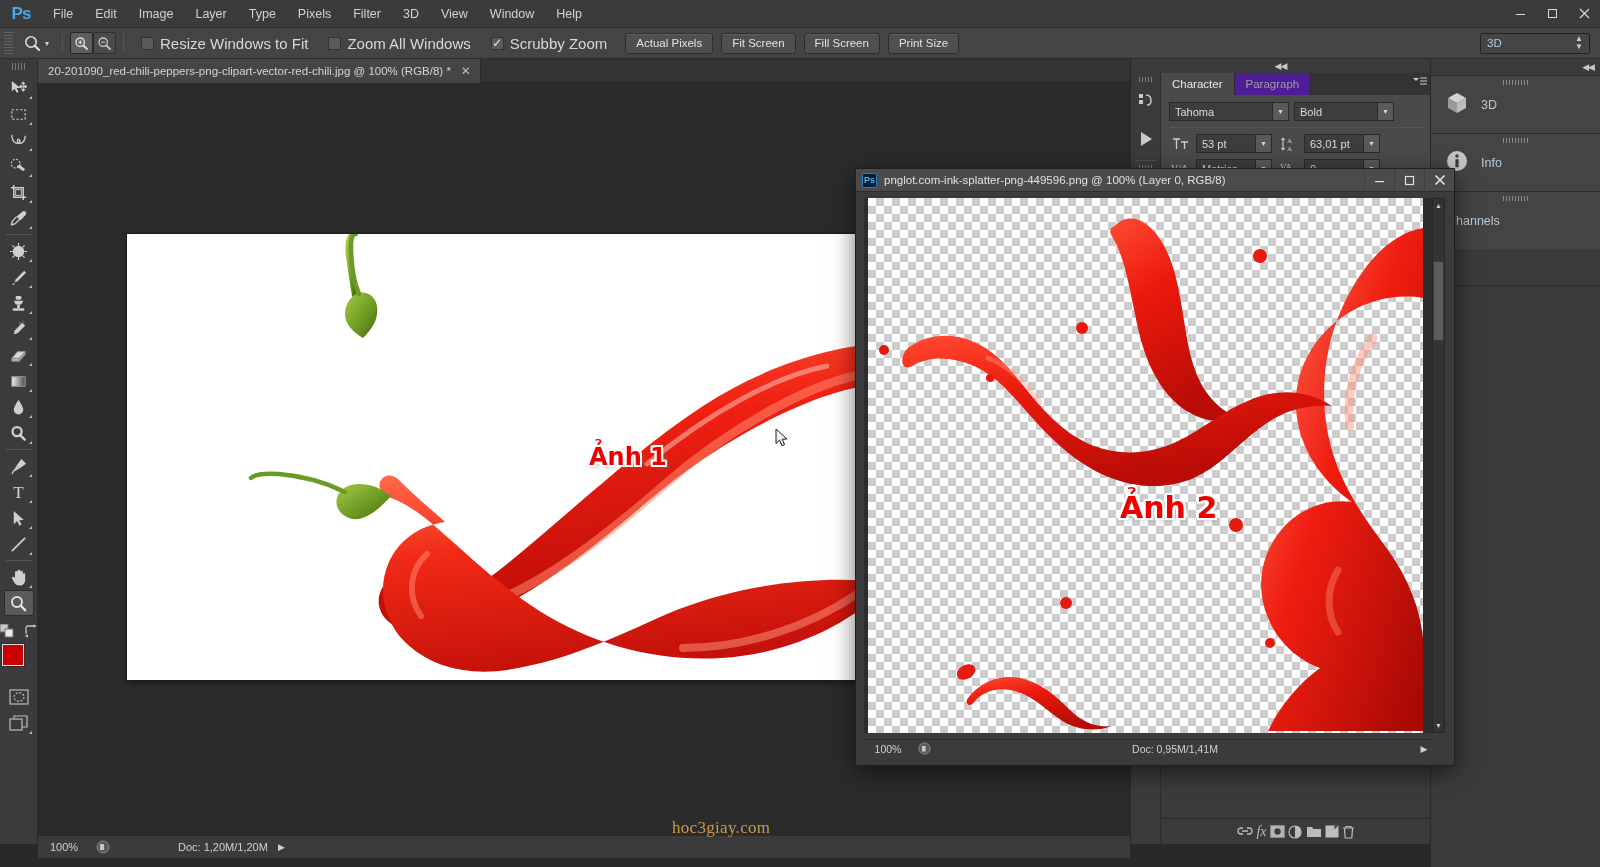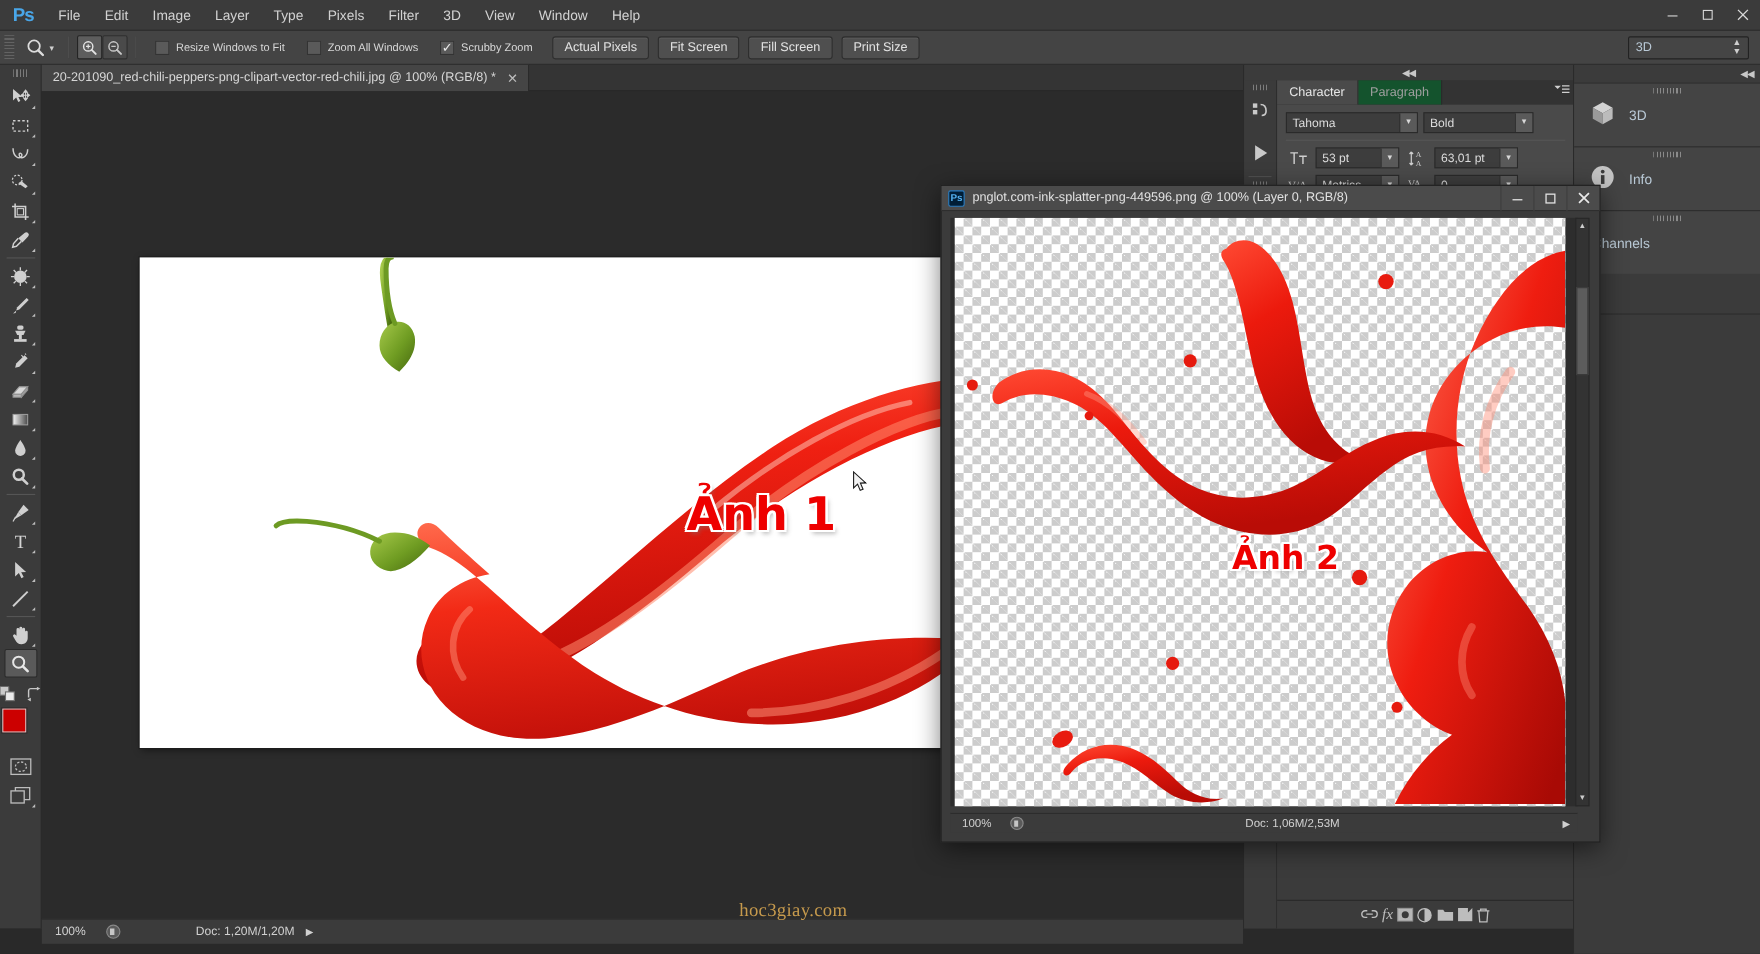--- a/index.html
+++ b/index.html
@@ -47,21 +47,21 @@
     width:23px; height:22px; border:1px solid #2f2f2f; background:#4a4a4a;
     display:flex; align-items:center; justify-content:center; border-radius:2px;
   }
   .ob-btn.on { background:#5d5d5d; border-color:#242424; }
   .chk-wrap { display:flex; align-items:center; gap:6px; margin:0 10px; }
   .chk {
     width:13px; height:13px; background:#5a5a5a; border:1px solid #333;
     display:flex; align-items:center; justify-content:center; color:#e0e0e0; font-size:11px; line-height:1;
   }
   .chk.checked:after { content:"✓"; font-size:12px; color:#e8e8e8; }
-  .ob-label { font-size:10px; color:#d8d8d8; white-space:nowrap; }
+  .ob-label { font-size:15px; color:#d8d8d8; white-space:nowrap; }
   .pill {
     height:21px; padding:0 10px; background:#4f4f4f;
     border:1px solid #2e2e2e; border-radius:3px;
     display:flex; align-items:center; justify-content:center;
     font-size:11.5px; color:#e2e2e2; margin-right:8px;
     box-shadow:inset 0 1px 0 #5e5e5e;
   }
   .ws-select {
     margin-left:auto; margin-right:10px; width:110px; height:21px;
     background:#454545; border:1px solid #222; border-radius:2px;
@@ -109,27 +109,27 @@
     position:absolute; left:38px; top:83px; width:1092px; height:752px;
     background:#2b2b2b; overflow:hidden;
   }
   .doc-canvas {
     position:absolute; left:89px; top:151px; width:766px; height:446px;
     background:#ffffff; box-shadow:0 0 0 1px #1d1d1d, 2px 2px 7px rgba(0,0,0,.55);
     overflow:hidden;
   }
   .anh1 {
     position:absolute; left:462px; top:209px;
-    font-size:42px; font-weight:bold; color:#ee0000;
+    font-size:24px; font-weight:bold; color:#ee0000;
     font-family:"DejaVu Sans", sans-serif;
     text-shadow:
       -2px -2px 0 #fff, 2px -2px 0 #fff, -2px 2px 0 #fff, 2px 2px 0 #fff,
       -2px 0 0 #fff, 2px 0 0 #fff, 0 -2px 0 #fff, 0 2px 0 #fff,
       3px 3px 4px rgba(120,120,120,.45);
-    white-space:nowrap; z-index:6;margin-left:35px;
+    white-space:nowrap; z-index:6;
   }
   .cursor-arrow { position:absolute; left:737px; top:345px; z-index:30; }
 
   
   .chili-wrap { position:absolute; inset:0; }
 
   
   .statusbar {
     position:absolute; left:38px; top:835px; width:1092px; height:23px;
     background:#3b3b3b; border-top:1px solid #2a2a2a;
@@ -161,21 +161,21 @@
   .rail-grip { width:13px; height:5px; margin:4px auto 0;
     background:repeating-linear-gradient(to right,#7d7d7d 0 1px,transparent 1px 3px); }
   .rail-sep { height:1px; background:#4f4f4f; margin:2px 4px; }
 
   .char-panel {
     position:absolute; left:30px; top:14px; width:270px; height:771px;
     background:#3b3b3b;
   }
   .panel-tabs { height:22px; display:flex; background:#333333; position:relative; }
   .ptab { padding:0 11px; height:22px; display:flex; align-items:center;
-    font-size:11.5px; color:#9e9e9e; background:#14532d; border-right:1px solid #2a2a2a;}
+    font-size:11.5px; color:#9e9e9e; background:#4c1d95; border-right:1px solid #2a2a2a;}
   .ptab.active { background:#4a4a4a; color:#e8e8e8; }
   .pmenu { position:absolute; right:4px; top:3px; font-size:11px; color:#cfcfcf; }
   .char-body { padding:7px 8px; background:#4a4a4a; height:86px; }
   .crow { display:flex; align-items:center; gap:5px; margin-bottom:6px; }
   .field {
     height:19px; background:#3d3d3d; border:1px solid #2a2a2a;
     display:flex; align-items:center; padding:0 5px; color:#dcdcdc; font-size:11px;
     position:relative;
   }
   .field .dd {
@@ -901,18 +901,18 @@
     </div>
 
     <div class="fw-status">
       <span class="z">100%</span>
       <span class="ic">
         <svg width="13" height="13" viewBox="0 0 13 13">
             <circle cx="6.5" cy="6.5" r="5.6" fill="#5a5a5a" stroke="#8a8a8a"></circle>
             <path d="M4,4 h3.6 v5.6 h-3.6 z" fill="#c6c6c6"></path>
           </svg>
       </span>
-      <span class="d">Doc: 1,06M/2,53M</span>
+      <span class="d">Doc: 0,95M/1,41M</span>
       <span class="ar">▶</span>
     </div>
   </div>
 
 </div>
 
 </body></html>

